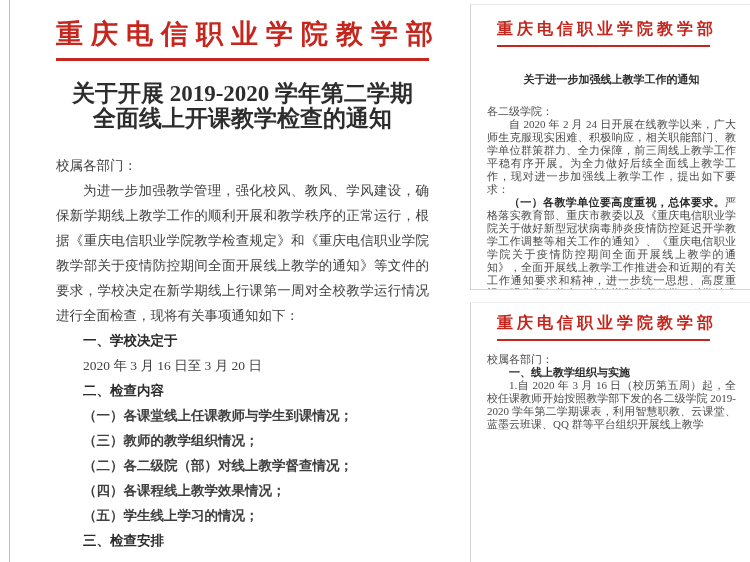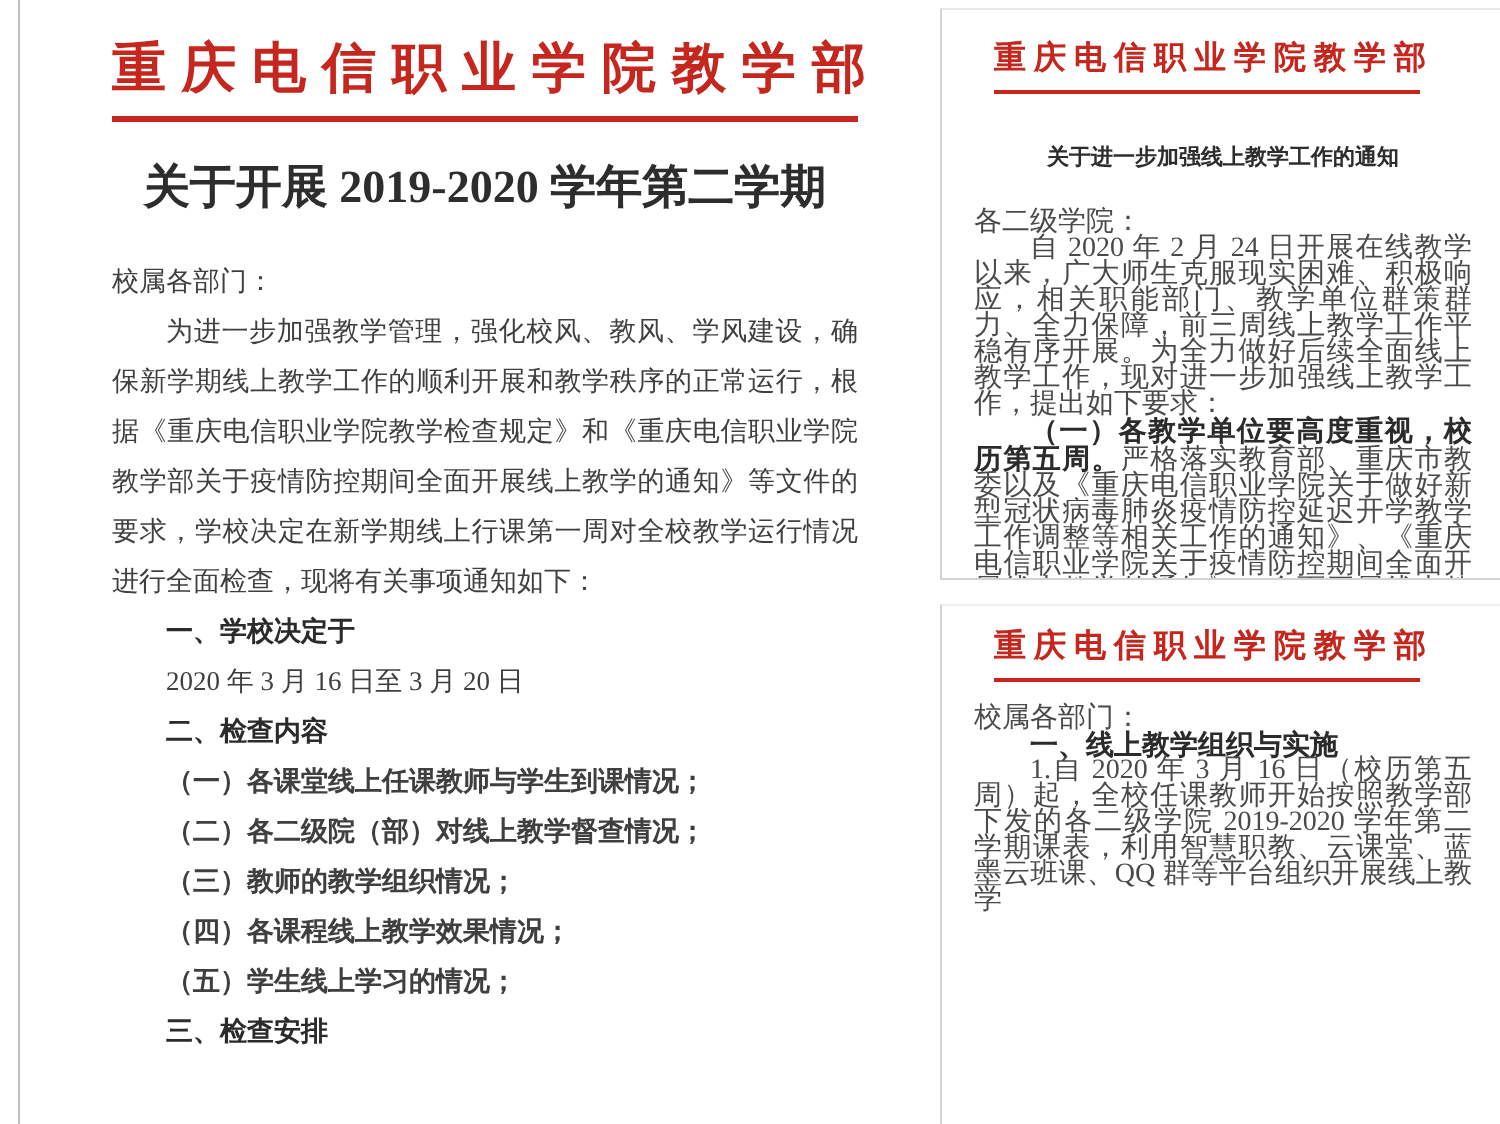--- a/index.html
+++ b/index.html
@@ -30,21 +30,21 @@
     border-bottom-style: solid; border-bottom-color: #c5261d;
   }
   .masthead-lg { font-size: 27px; letter-spacing: 8px; padding-bottom: 6px; border-bottom-width: 3px; }
   .masthead-sm { font-size: 16px; letter-spacing: 4px; padding-bottom: 5px; border-bottom-width: 2px; margin: 0 26px 0 10px; }
   .doc-title { text-align: center; font-weight: bold; color: #2d2d2d; }
   .doc-title-lg { margin-top: 20px; font-size: 23px; line-height: 25px; }
   .doc-title-sm { margin-top: 24px; font-size: 11px; line-height: 16px; }
   .page-br .doc-title-sm { margin-top: 10px; }
   .doc-body { text-align: justify; }
   .body-lg { margin-top: 22px; font-size: 13.5px; line-height: 25px; color: #3f3f3f; }
-  .body-sm { margin-top: 18px; font-size: 14px; line-height: 13px; color: #4a4a4a; }
+  .body-sm { margin-top: 18px; font-size: 11px; line-height: 13px; color: #4a4a4a; }
   .page-br .body-sm { margin-top: 12px; }
   .para { margin: 0; }
   .indent { text-indent: 2em; }
   .sec-heading {
     font-family: "Liberation Sans", sans-serif; font-weight: bold;
     color: #2b2b2b; padding-left: 2em; text-align: left;
   }
   .item { padding-left: 2em; font-weight: bold; }
   .plain-line { padding-left: 2em; }
   .lead { font-family: "Liberation Sans", sans-serif; font-weight: bold; color: #2b2b2b; }
@@ -54,45 +54,46 @@
 <body>
 
 <div class="canvas">
 
   <div class="page page-left">
     <div class="masthead masthead-lg">
       <span>重庆电信职业学院教学部</span>
     </div>
     <div class="doc-title doc-title-lg">
       <div>关于开展 2019-2020 学年第二学期</div>
+      <div>全面线上开课教学检查的通知</div>
     </div>
     <div class="doc-body body-lg">
       <div class="salutation">校属各部门：</div>
       <p class="para indent">为进一步加强教学管理，强化校风、教风、学风建设，确保新学期线上教学工作的顺利开展和教学秩序的正常运行，根据《重庆电信职业学院教学检查规定》和《重庆电信职业学院教学部关于疫情防控期间全面开展线上教学的通知》等文件的要求，学校决定在新学期线上行课第一周对全校教学运行情况进行全面检查，现将有关事项通知如下：</p>
       <div class="sec-heading">一、学校决定于</div>
       <div class="plain-line">2020 年 3 月 16 日至 3 月 20 日</div>
       <div class="sec-heading">二、检查内容</div>
       <div class="item">（一）各课堂线上任课教师与学生到课情况；</div>
+      <div class="item">（三）教师的教学组织情况；</div>
       <div class="item">（二）各二级院（部）对线上教学督查情况；</div>
-      <div class="item">（三）教师的教学组织情况；</div>
       <div class="item">（四）各课程线上教学效果情况；</div>
       <div class="item">（五）学生线上学习的情况；</div>
       <div class="sec-heading">三、检查安排</div>
     </div>
   </div>
 
   <div class="page page-tr">
     <div class="masthead masthead-sm">
       <span>重庆电信职业学院教学部</span>
     </div>
     <div class="doc-title doc-title-sm">关于进一步加强线上教学工作的通知</div>
     <div class="doc-body body-sm">
       <div class="salutation">各二级学院：</div>
       <p class="para indent">自 2020 年 2 月 24 日开展在线教学以来，广大师生克服现实困难、积极响应，相关职能部门、教学单位群策群力、全力保障，前三周线上教学工作平稳有序开展。为全力做好后续全面线上教学工作，现对进一步加强线上教学工作，提出如下要求：</p>
-      <p class="para indent"><span class="lead">（一）各教学单位要高度重视，校历第五周。</span><span>严格落实教育部、重庆市教委以及《重庆电信职业学院关于做好新型冠状病毒肺炎疫情防控延迟开学教学工作调整等相关工作的通知》、《重庆电信职业学院关于疫情防控期间全面开展线上教学的通知》，全面开展线上教学工作推进会和近期的有关工作通知要求和精神，进一步统一思想、高度重视，强化责任落实，统筹谋划分段教学，科学精准分类实施，全力保证教学质量。</span></p>
+      <p class="para indent"><span class="lead">（一）各教学单位要高度重视，总体要求。</span><span>严格落实教育部、重庆市教委以及《重庆电信职业学院关于做好新型冠状病毒肺炎疫情防控延迟开学教学工作调整等相关工作的通知》、《重庆电信职业学院关于疫情防控期间全面开展线上教学的通知》，全面开展线上教学工作推进会和近期的有关工作通知要求和精神，进一步统一思想、高度重视，强化责任落实，统筹谋划分段教学，科学精准分类实施，全力保证教学质量。</span></p>
       <p class="para indent faded"><span class="lead">（二）各教学单位要加强督促、靠前引导，</span><span>重点关注对教师</span></p>
     </div>
   </div>
 
   <div class="page page-br">
     <div class="masthead masthead-sm">
       <span>重庆电信职业学院教学部</span>
     </div>
     <div class="doc-body body-sm">
       <div class="salutation">校属各部门：</div>

